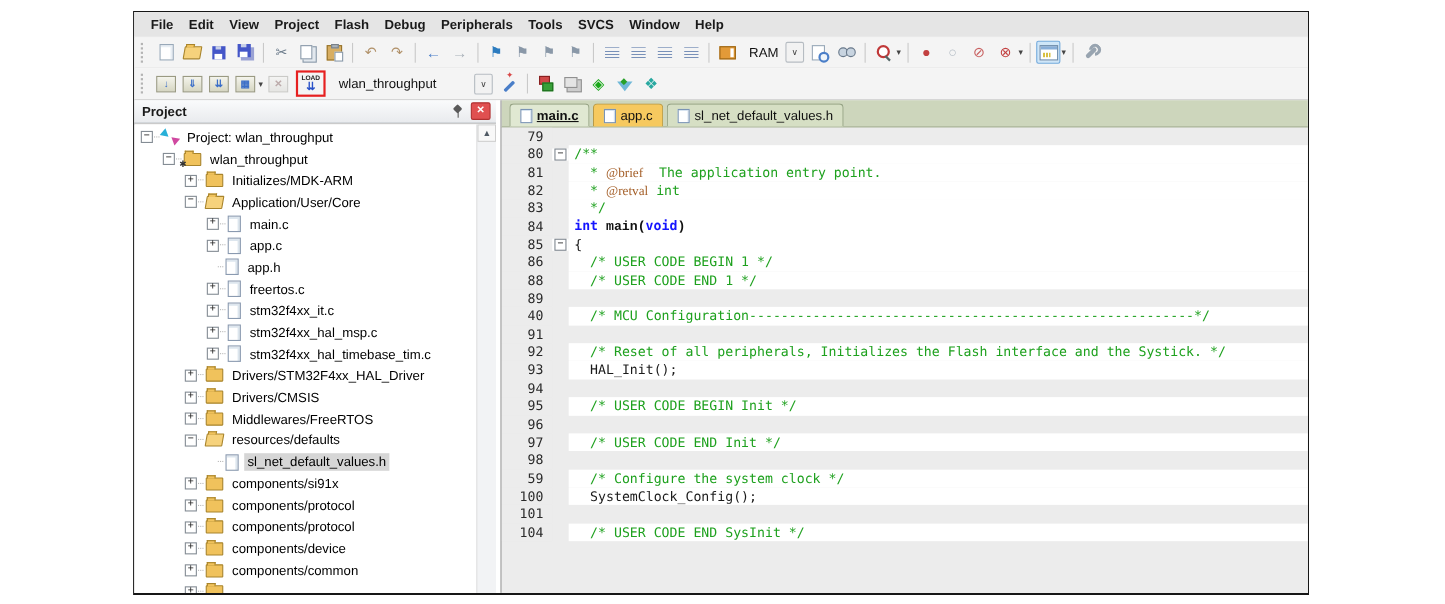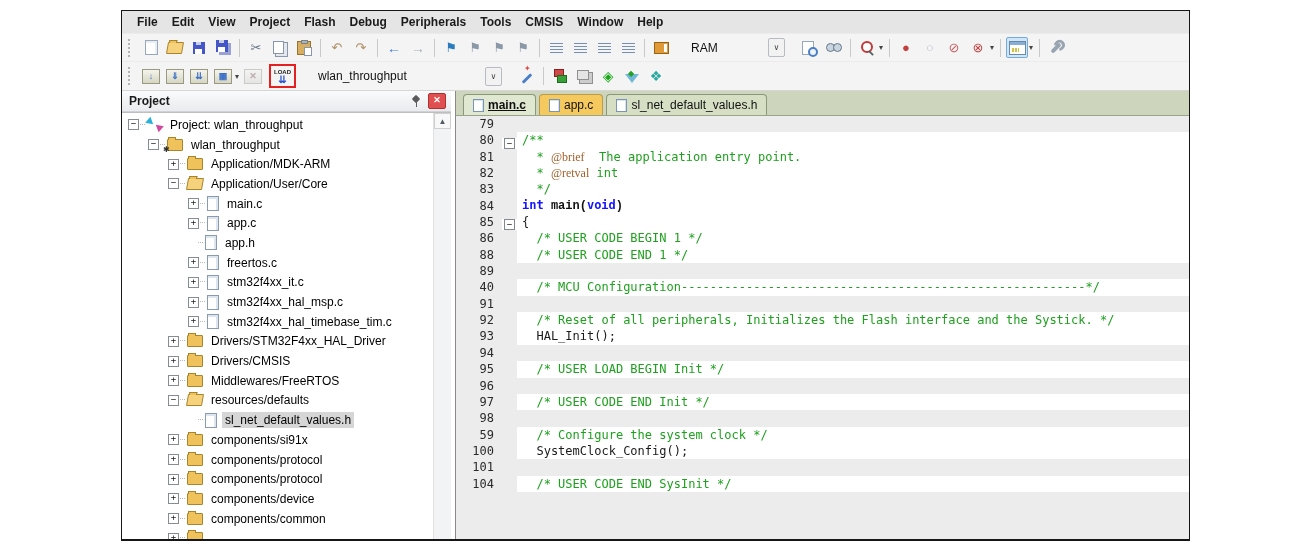--- a/index.html
+++ b/index.html
@@ -15,21 +15,21 @@
   .toolbar{background:#f4f4f4;display:flex;align-items:center;padding-left:4px;flex-shrink:0;position:relative;}
   .toolbar.tb1{height:27px;border-bottom:1px solid #ececec;}
   .toolbar.tb2{height:28px;border-bottom:1px solid #d6d6d6;}
   .grip{width:5px;height:18px;border-left:2px dotted #b4b4b4;margin:0 4px 0 2px;}
   .tb-btn{min-width:22px;height:21px;display:flex;align-items:center;justify-content:center;margin:0 1px;position:relative;box-sizing:border-box;}
   .tb-btn .glyph{font-size:13px;line-height:1;}
   .tb-btn.hl{background:#cfe6f8;border:1px solid #74aadc;border-radius:2px;}
   .tb-btn.dis{opacity:.45;filter:grayscale(.7);}
   .tb-sep{width:1px;height:18px;background:#c9c9c9;margin:0 4px;}
   .tb-caret{font-size:8px;color:#444;margin:0 2px 0 0;align-self:center;}
-  .combo{display:flex;align-items:center;height:20px;margin:0 13px;gap:44px;}
+  .combo{display:flex;align-items:center;height:20px;margin:0 3px;}
   .combo-text{font-size:12px;color:#111;padding:0 5px;white-space:nowrap;}
   .combo-btn{width:17px;height:19px;background:#f2f2f2;border:1px solid #b6bcc2;display:flex;align-items:center;justify-content:center;font-size:8px;color:#444;box-sizing:border-box;border-radius:2px;}
   .load-btn{width:27px;height:24px;border:2px solid #e62020;display:flex;flex-direction:column;align-items:center;justify-content:center;margin:0 4px;background:#f4f4f4;box-sizing:border-box;}
   .load-text{font-size:6px;font-weight:700;color:#222;line-height:6px;letter-spacing:0;}
   .load-arrows{font-size:10px;line-height:9px;color:#2a52c8;font-weight:700;}
 
   
   .ic-page{width:11px;height:13px;background:#fff;border:1px solid #98a8b8;box-shadow:inset -2px 2px 0 #e8eef4;}
   .ic-folder{width:14px;height:10px;background:#f0c25c;border:1px solid #a8842c;position:relative;border-radius:1px;}
   .ic-folder::before{content:"";position:absolute;top:-3px;left:0;width:6px;height:2px;background:#f0c25c;border:1px solid #a8842c;border-bottom:none;}
@@ -96,21 +96,21 @@
   .splitter{width:4px;background:#fff;flex-shrink:0;}
 
   
   .editor{flex:1;display:flex;flex-direction:column;overflow:hidden;border-left:1px solid #8a8a8a;}
   .tabstrip{height:24px;background:#cdd6bc;display:flex;align-items:flex-end;padding-left:7px;border-bottom:1px solid #9aa488;flex-shrink:0;}
   .tab{height:20px;display:flex;align-items:center;padding:0 9px;border:1px solid #8a9878;border-bottom:none;border-radius:4px 4px 0 0;margin-right:3px;font-size:12px;color:#111;background:#d6dfc4;}
   .tab.active{background:#e0e8d2;font-weight:700;}
   .tab.active .tab-label{text-decoration:underline;}
   .tab.modified{background:#f6c95f;border-color:#b89a48;}
   .code-area{flex:1;background:#ececec;overflow:hidden;font-family:"DejaVu Sans Mono",monospace;font-size:12px;position:relative;}
-  .cline{display:flex;height:16.35px;align-items:flex-end;position:relative;}
+  .cline{display:flex;height:16.35px;align-items:center;position:relative;}
   .lnum{width:46px;padding-right:8px;text-align:right;color:#2a2a2a;background:#ececec;flex-shrink:0;line-height:16.35px;box-sizing:border-box;}
   .fold{width:15px;flex-shrink:0;background:#fff;display:flex;align-items:center;justify-content:center;}
   .fold.fold-line{background:#fff linear-gradient(#9aa0a6,#9aa0a6) 7px 0/1px 100% no-repeat;}
   .fold.fold-end{background:#fff linear-gradient(#9aa0a6,#9aa0a6) 7px 0/1px 9px no-repeat,#fff linear-gradient(#9aa0a6,#9aa0a6) 7px 8px/5px 1px no-repeat;background-color:#fff;}
   .fold-box{display:inline-block;width:9px;height:9px;border:1px solid #808890;background:#fff;line-height:8px;font-size:9px;color:#222;text-align:center;}
   .ctext{white-space:pre;padding-left:5px;background:#fff;flex:1;line-height:16.35px;color:#1a1a1a;}
   .com{color:#1ea11e;} .kw{color:#1414ff;font-weight:700;} .dox{color:#a5602a;font-family:Liberation Serif, serif;} .b{font-weight:700;color:#111;font-family:Liberation Mono, monospace;} .p{color:#1a1a1a;}
 </style>
 </head>
 <body>
@@ -121,21 +121,21 @@
     <div class="menubar">
       <div style="display:flex;align-items:center;">
           <div class="menu-item">File</div>
           <div class="menu-item">Edit</div>
           <div class="menu-item">View</div>
           <div class="menu-item">Project</div>
           <div class="menu-item">Flash</div>
           <div class="menu-item">Debug</div>
           <div class="menu-item">Peripherals</div>
           <div class="menu-item">Tools</div>
-          <div class="menu-item">CMSIS</div>
+          <div class="menu-item">SVCS</div>
           <div class="menu-item">Window</div>
           <div class="menu-item">Help</div>
         </div>
     </div>
 
     <div class="toolbar tb1">
       <div class="grip"></div>
       <div style="display:flex;align-items:center;">
           <div class="tb-btn">
             <span class="ic-page"></span>
@@ -322,21 +322,21 @@
               <div class="trow" style="padding-left: 26px;">
                 <div class="exp">−</div>
                 <div class="stub"></div>
                 <span class="ic-folder gear"></span>
                 <span class="tlabel">wlan_throughput</span>
               </div>
               <div class="trow" style="padding-left: 46px;">
                 <div class="exp">+</div>
                 <div class="stub"></div>
                 <span class="ic-folder"></span>
-                <span class="tlabel">Application/MDK-ARM</span>
+                <span class="tlabel">Initializes/MDK-ARM</span>
               </div>
               <div class="trow" style="padding-left: 46px;">
                 <div class="exp">−</div>
                 <div class="stub"></div>
                 <span class="ic-folder open"></span>
                 <span class="tlabel">Application/User/Core</span>
               </div>
               <div class="trow" style="padding-left: 66px;">
                 <div class="exp">+</div>
                 <div class="stub"></div>
@@ -545,21 +545,21 @@
               <div class="ctext"><span class="p">  HAL_Init();</span></div>
             </div>
             <div class="cline">
               <div class="lnum">94</div>
               <div class="fold fold-line"></div>
               <div class="ctext"></div>
             </div>
             <div class="cline">
               <div class="lnum">95</div>
               <div class="fold fold-line"></div>
-              <div class="ctext"><span class="com">  /* USER LOAD BEGIN Init */</span></div>
+              <div class="ctext"><span class="com">  /* USER CODE BEGIN Init */</span></div>
             </div>
             <div class="cline">
               <div class="lnum">96</div>
               <div class="fold fold-line"></div>
               <div class="ctext"></div>
             </div>
             <div class="cline">
               <div class="lnum">97</div>
               <div class="fold fold-line"></div>
               <div class="ctext"><span class="com">  /* USER CODE END Init */</span></div>

